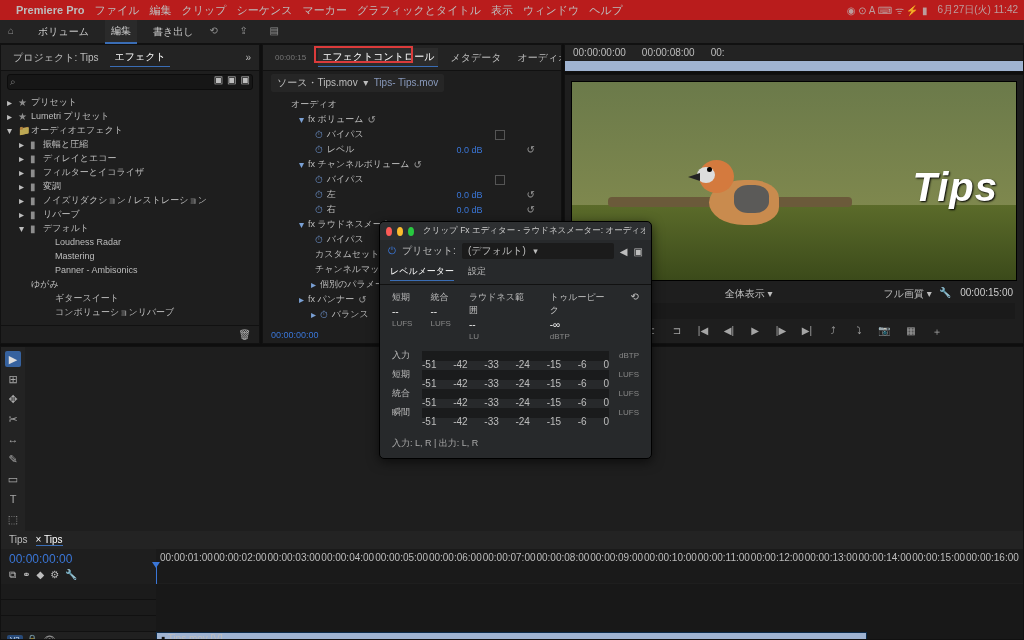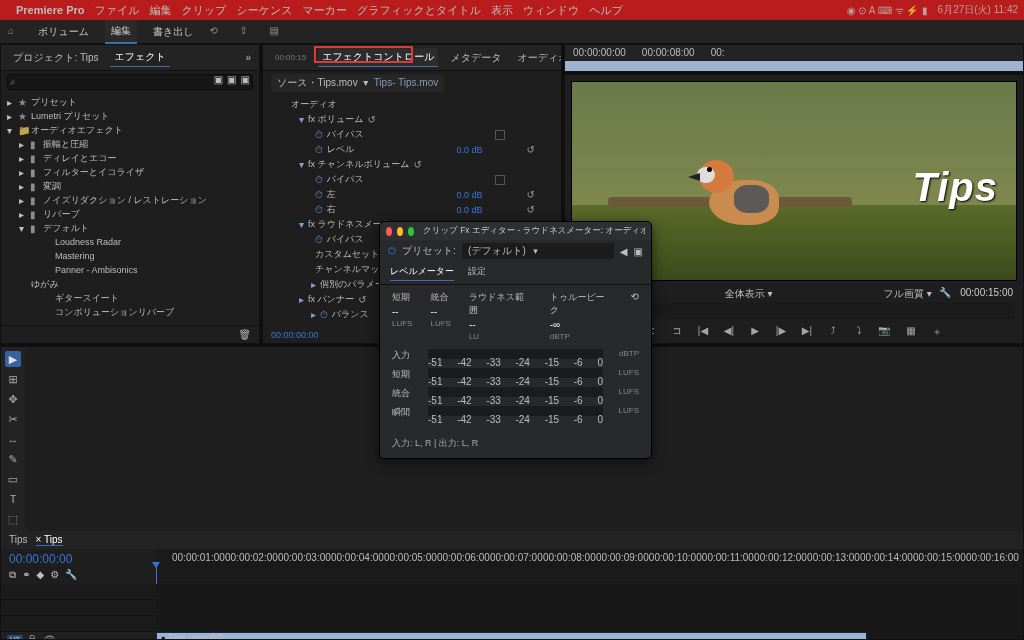--- a/index.html
+++ b/index.html
@@ -74,40 +74,40 @@
   .popup .row2 .sel{background:#1b1b1b;padding:1px 6px;border-radius:2px;font-size:9px;flex:1;}
   .popup .tabs{display:flex;gap:14px;padding:3px 10px;border-bottom:1px solid #111;}
   .popup .tabs .t{font-size:9px;}
   .popup .tabs .t.active{color:#fff;border-bottom:1px solid #3a6db5;padding-bottom:2px;}
   .popup .metrics{display:flex;gap:18px;padding:6px 12px;}
   .popup .metrics .m{display:flex;flex-direction:column;gap:2px;}
   .popup .metrics .m .h{font-size:9px;}
   .popup .metrics .m .v{font-size:10px;color:#eee;}
   .popup .metrics .m .u{font-size:8px;color:#888;}
   .popup .meters{padding:2px 12px 8px 12px;}
-  .popup .mrow{display:flex;align-items:flex-start;gap:12px;margin-bottom:6px;}
+  .popup .mrow{display:flex;align-items:center;gap:6px;margin-bottom:6px;}
   .popup .mrow .ml{width:24px;font-size:9px;}
   .popup .mrow .bar{flex:1;height:10px;background:#1a1b1c;position:relative;}
   .popup .mrow .ticks{position:absolute;left:0;right:0;bottom:-9px;display:flex;justify-content:space-between;font-size:7px;color:#666;}
   .popup .mrow .mu{width:24px;font-size:8px;color:#888;text-align:right;}
   .popup .foot{padding:4px 12px 8px 12px;font-size:9px;color:#aaa;}
   
   .timeline{grid-column:1/4;display:flex;}
   .tl-tools{width:24px;background:#232323;display:flex;flex-direction:column;align-items:center;gap:4px;padding:4px 0;}
   .tl-tools .tool{width:16px;height:16px;display:flex;align-items:center;justify-content:center;font-size:11px;opacity:.85;}
   .tl-tools .tool.active{background:#3a6db5;border-radius:2px;color:#fff;}
   .tl-main{flex:1;display:flex;flex-direction:column;}
   .tl-tabs{display:flex;gap:8px;padding:3px 8px;background:#232323;font-size:9px;}
   .tl-tabs .tab.active{color:#fff;border-bottom:1px solid #3a6db5;}
   .tl-head{display:flex;}
   .tl-head .left{width:155px;padding:3px 8px;}
   .tl-head .left .tc{color:#3a76d7;font-size:12px;}
   .tl-head .left .icons{display:flex;gap:6px;margin-top:3px;}
   .tl-head .ruler{flex:1;position:relative;background:#1a1a1a;height:34px;}
-  .tl-head .ruler .ticks{position:absolute;left:0;right:0;top:3px;display:flex;justify-content:space-between;padding:0 4px;font-size:8px;color:#777;margin-left:12px;}
+  .tl-head .ruler .ticks{position:absolute;left:0;right:0;top:3px;display:flex;justify-content:space-between;padding:0 4px;font-size:8px;color:#777;}
   .tl-head .ruler .cti{position:absolute;left:0;top:14px;bottom:-230px;width:1px;background:#3a76d7;}
   .tl-head .ruler .cti::before{content:'';position:absolute;left:-4px;top:-1px;width:0;height:0;border-left:4px solid transparent;border-right:4px solid transparent;border-top:6px solid #3a76d7;}
   .tl-tracks{display:flex;flex:1;position:relative;}
   .tl-tracks .hdrs{width:155px;}
   .trk{display:flex;align-items:center;height:16px;background:#202020;border-bottom:1px solid #111;padding-left:6px;gap:4px;font-size:8px;}
   .trk .tag{background:#284a78;padding:0 3px;border-radius:2px;color:#cde;font-size:8px;}
   .trk .tog{opacity:.7;}
   .tl-tracks .clips{flex:1;position:relative;background:#181818;}
   .clip{position:absolute;height:14px;border:1px solid #0a2a4a;font-size:8px;padding-left:4px;overflow:hidden;}
   .clip.v{top:48px;background:#9fb3d1;color:#111;}

